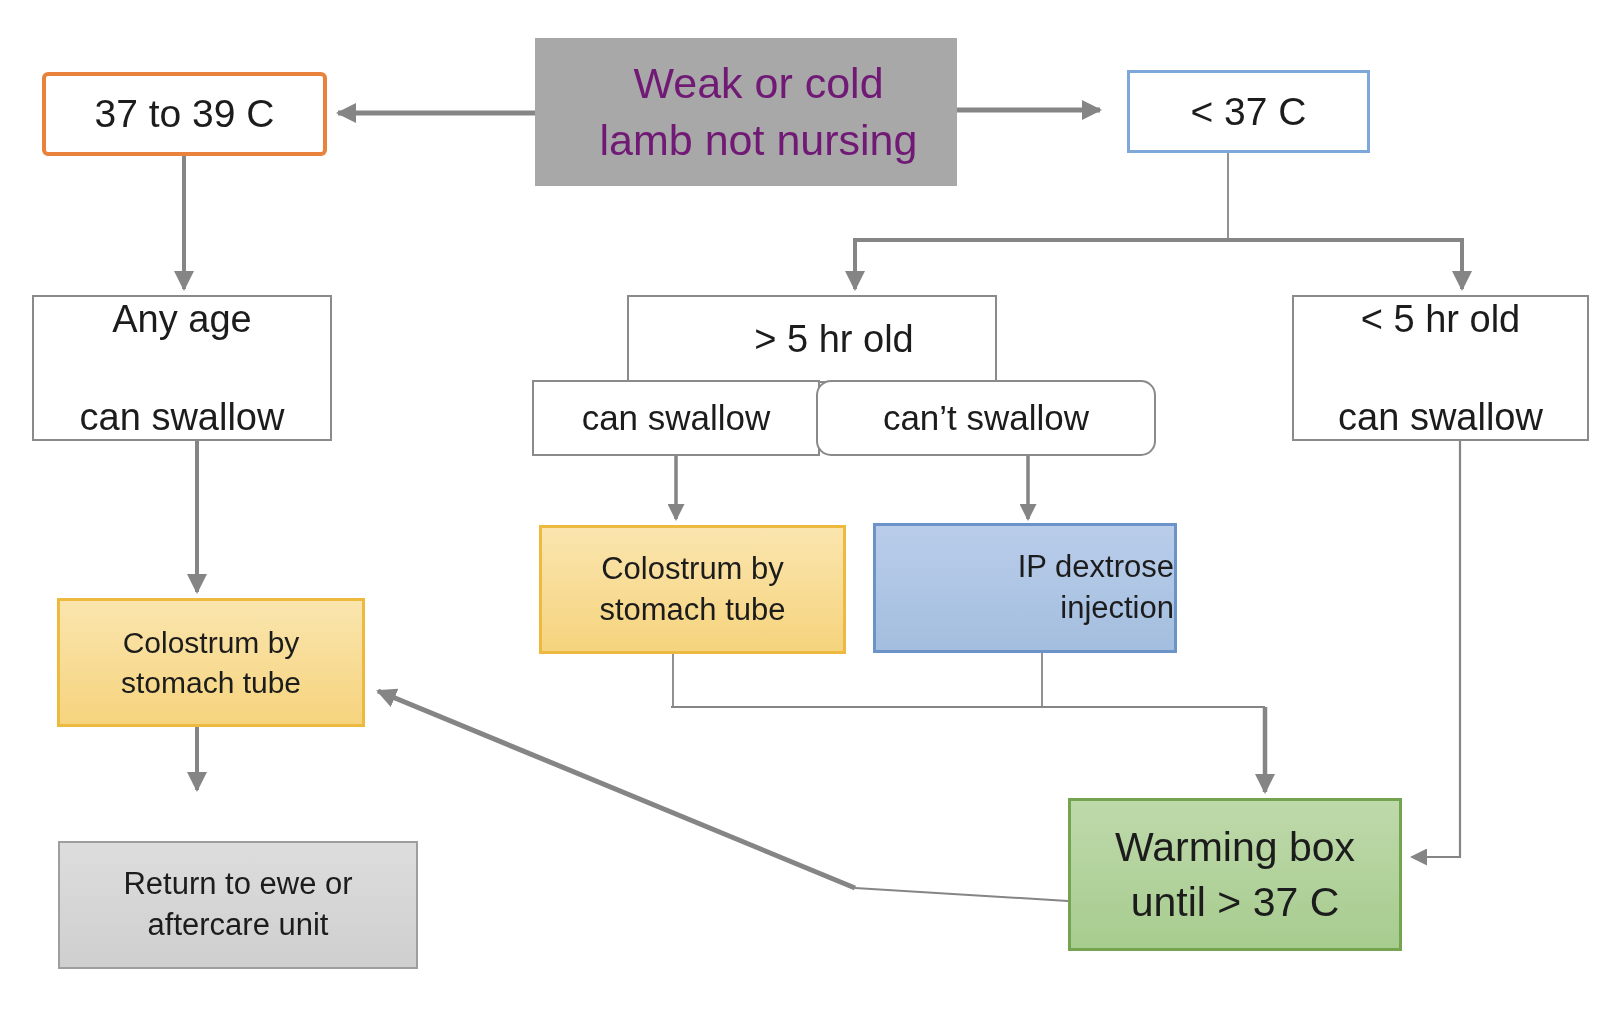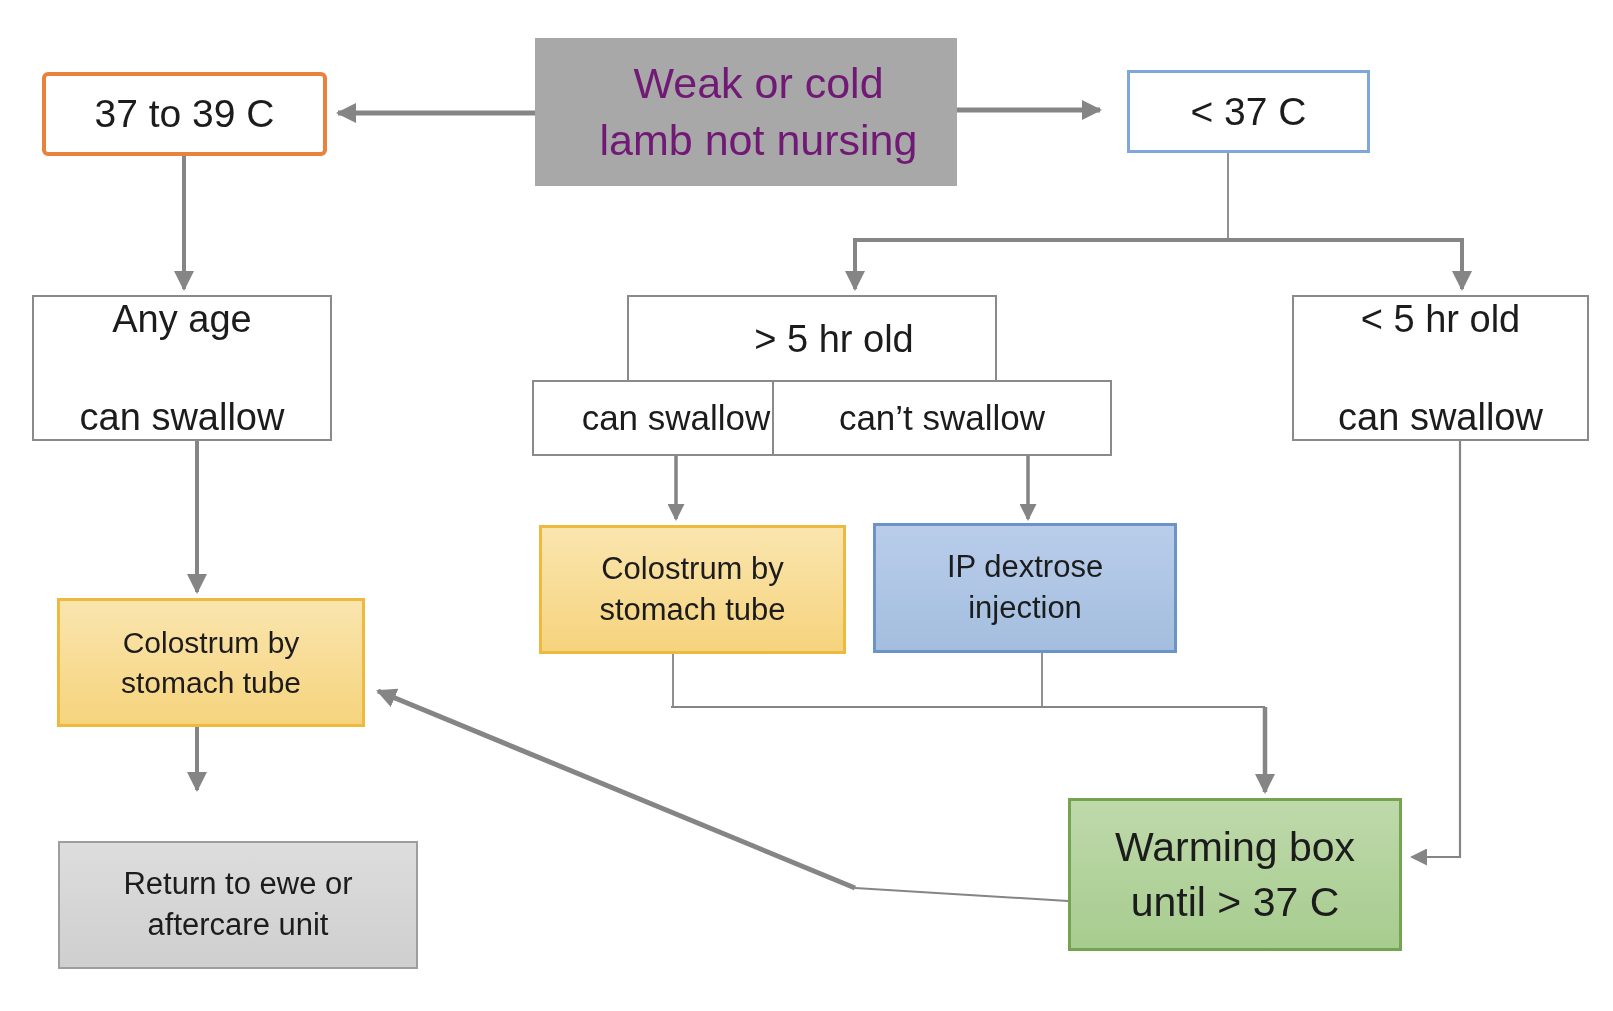--- a/index.html
+++ b/index.html
@@ -36,20 +36,21 @@
   .plain-small{border:2px solid #8a8a8a;font-size:35px;}
   .gold{
     border:3px solid #edb93e;
     background:linear-gradient(#fae5ae,#f6d47e);
     font-size:31px;
   }
   .bluefill{
     border:3px solid #6b93c7;
     background:linear-gradient(#b9cdea,#a4bedf);
     font-size:31px;
+    align-items:flex-end;
   }
   .green{
     border:3px solid #74a450;
     background:linear-gradient(#bed9aa,#a7cc8f);
     font-size:41px;
   }
   .grayfill{
     border:2px solid #9e9e9e;
     background:linear-gradient(#dddddd,#cfcfcf);
     font-size:31px;
@@ -120,21 +121,21 @@
   </div>
 
   <div class="node plain" style="left:627px;top:295px;width:370px;height:88px;padding-left:44px;">
     <span>&gt; 5 hr old</span>
   </div>
 
   <div class="node plain-small" style="left:532px;top:380px;width:288px;height:76px;">
     <span>can swallow</span>
   </div>
 
-  <div class="node plain-small" style="left:772px;top:380px;width:340px;height:76px;">
+  <div class="node plain-small" style="left:816px;top:380px;width:340px;height:76px;border-radius:15px;">
     <span>can’t swallow</span>
   </div>
 
   <div class="node plain" style="left:1292px;top:295px;width:297px;height:146px;">
     <span>&lt; 5 hr old</span>
     <span>can swallow</span>
   </div>
 
   <div class="node gold" style="left:539px;top:525px;width:307px;height:129px;">
     <span>Colostrum by</span>

